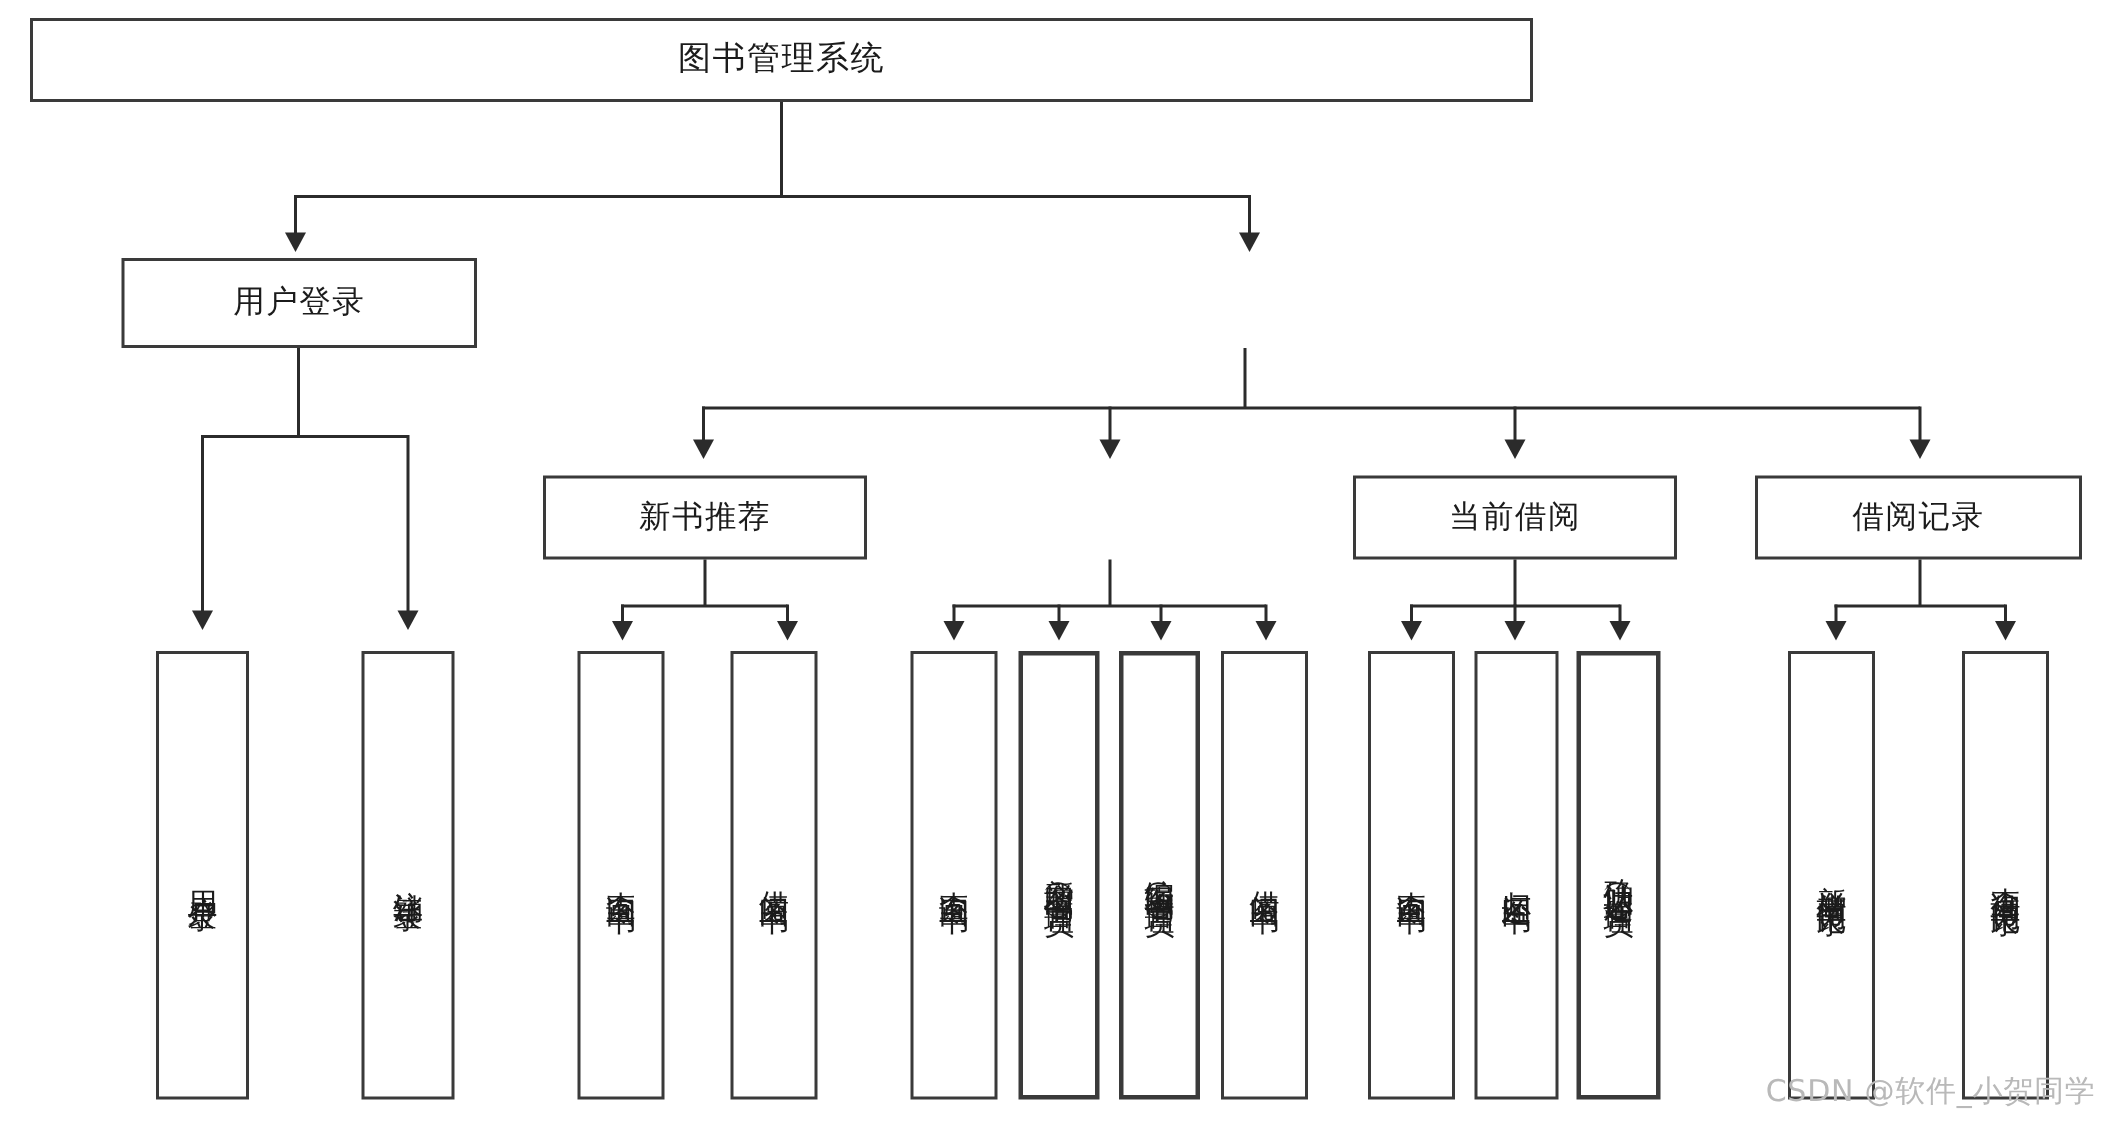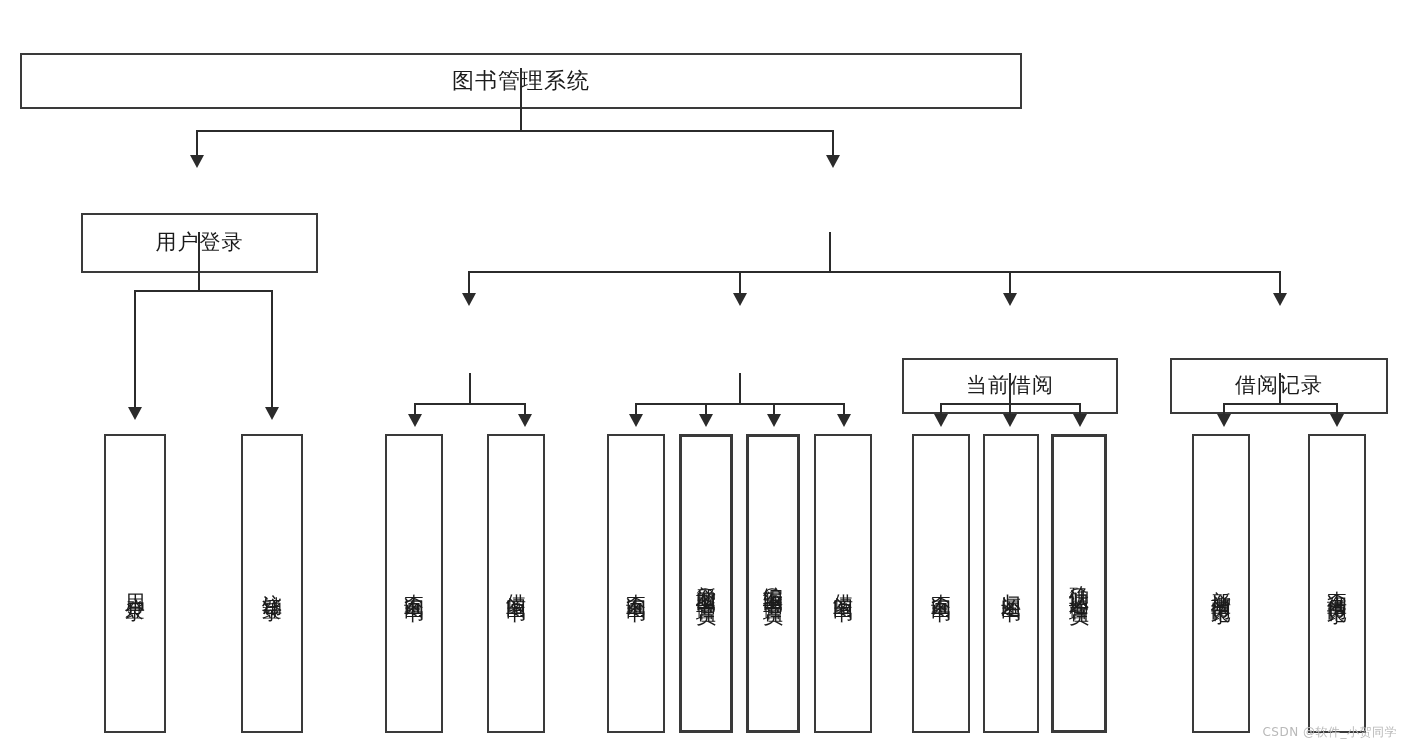--- a/index.html
+++ b/index.html
@@ -25,21 +25,20 @@
     display: flex;
     align-items: center;
     justify-content: center;
     color: #1b1b1b;
   }
   .node.h {
     
     font-size: 21px;
     letter-spacing: 1px;
     line-height: 1.1;
-    margin-top: 41px;
   }
   .node.v {
     
     writing-mode: vertical-rl;
     text-orientation: upright;
     font-size: 20px;
     line-height: 1.35;
     letter-spacing: 3px;
     padding: 4px 0;
     align-items: center;
@@ -63,21 +62,21 @@
     width: 0;
     height: 0;
     border-left: 7px solid transparent;
     border-right: 7px solid transparent;
     border-top: 13px solid #2b2b2b;
   }
   .watermark {
     position: absolute;
     right: 8px;
     bottom: 6px;
-    font-size: 12px;
+    font-size: 20px;
     color: #b9b9b9;
     letter-spacing: 0.5px;
     white-space: nowrap;
   }
 </style>
 </head>
 <body>
 
 <div id="canvas">
 
@@ -107,20 +106,23 @@
   <div class="edge hline" style="left:468px; top:271px; width:812px;"></div>
   <div class="edge vline" style="left:468px; top:271px; height:25px;"></div>
   <div class="arrow" style="left:462px; top:293px;"></div>
   <div class="edge vline" style="left:739px; top:271px; height:25px;"></div>
   <div class="arrow" style="left:733px; top:293px;"></div>
   <div class="edge vline" style="left:1009px; top:271px; height:25px;"></div>
   <div class="arrow" style="left:1003px; top:293px;"></div>
   <div class="edge vline" style="left:1279px; top:271px; height:25px;"></div>
   <div class="arrow" style="left:1273px; top:293px;"></div>
 
+  <div class="node h" style="left:362px; top:317px; width:216px; height:56px;">
+    <span>新书推荐</span>
+  </div>
   <div class="node h" style="left:902px; top:317px; width:216px; height:56px;">
     <span>当前借阅</span>
   </div>
   <div class="node h" style="left:1170px; top:317px; width:218px; height:56px;">
     <span>借阅记录</span>
   </div>
 
   <div class="edge vline" style="left:469px; top:373px; height:31px;"></div>
   <div class="edge hline" style="left:414px; top:403px; width:111px;"></div>
   <div class="edge vline" style="left:414px; top:403px; height:13px;"></div>

